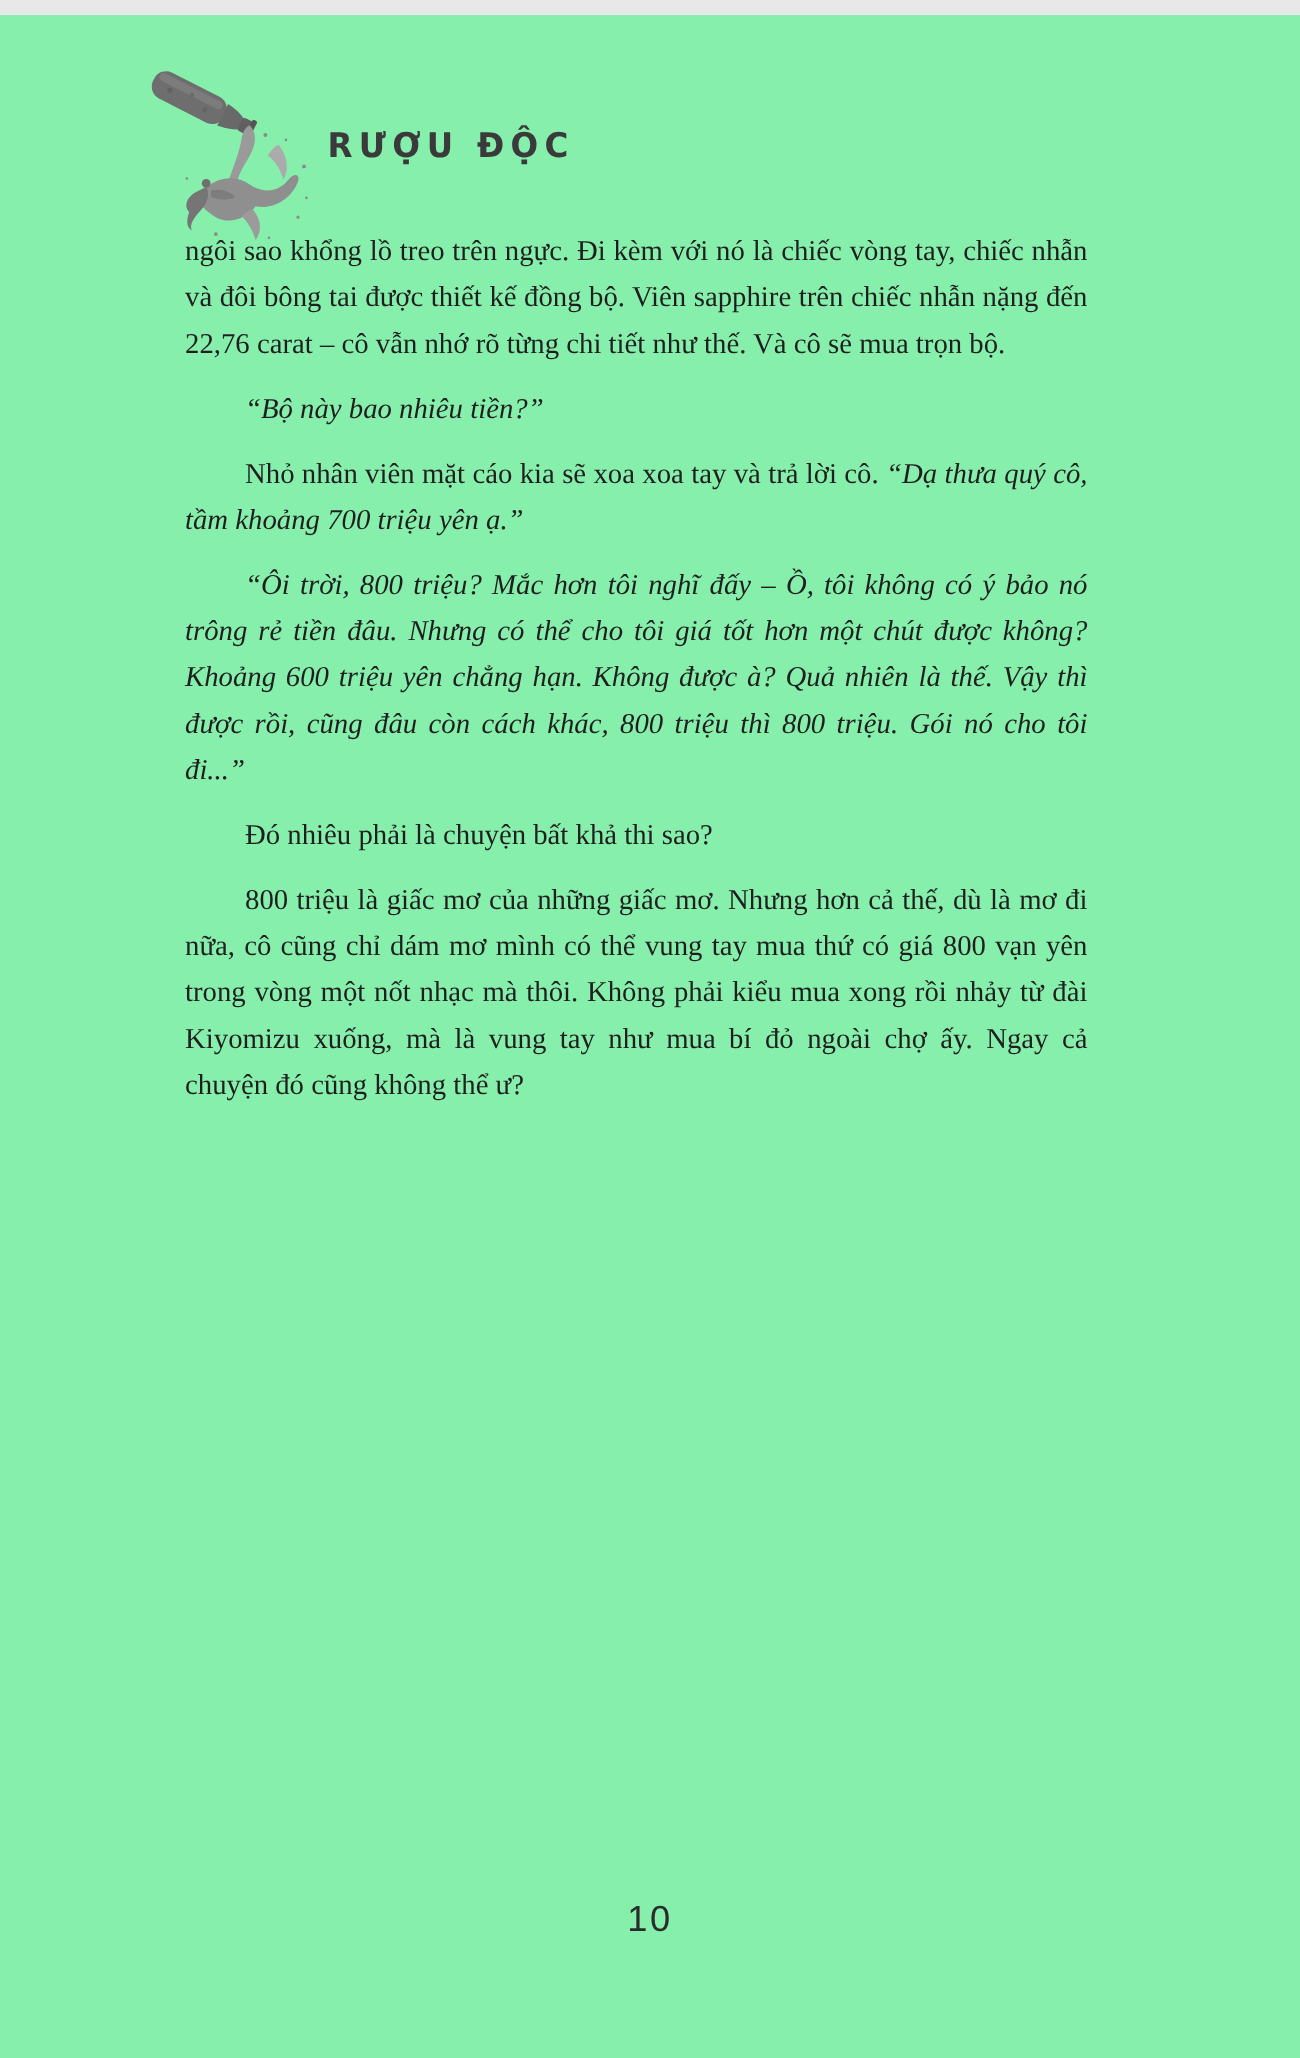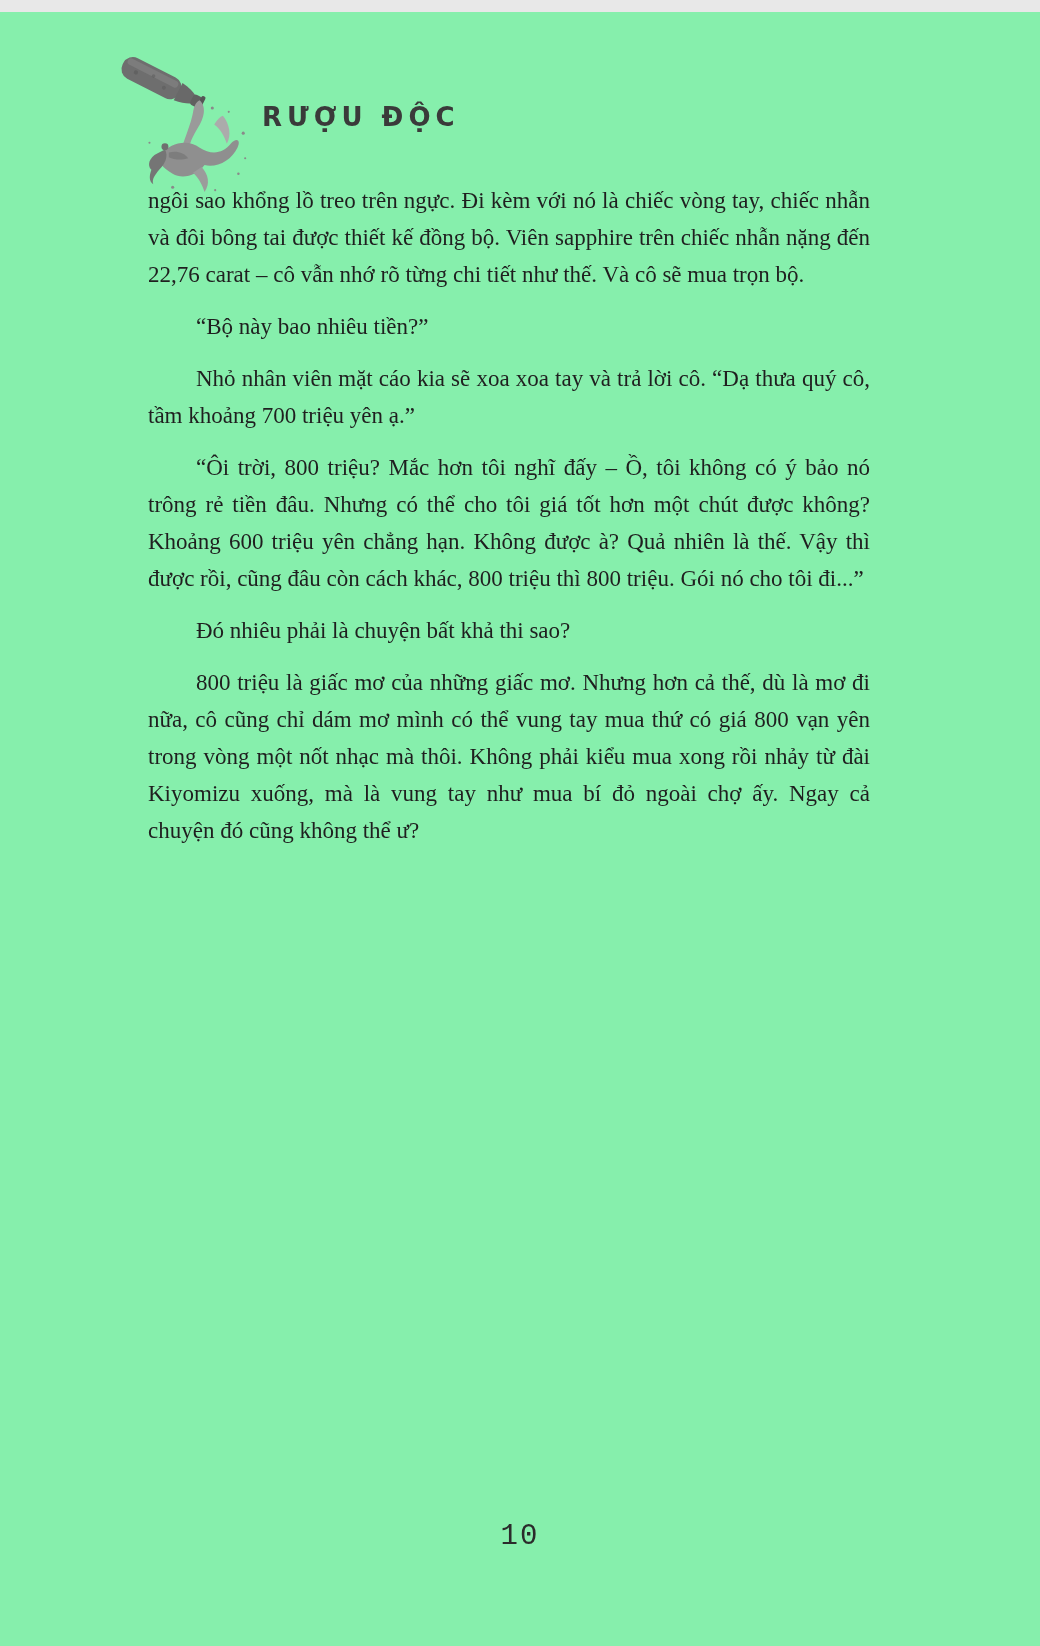--- a/index.html
+++ b/index.html
@@ -50,31 +50,31 @@
     width: 722px;
   }
   .para {
     margin: 0 0 15px 0;
     font-size: 23px;
     line-height: 37px;
     text-align: justify;
     hyphens: none;
   }
   .para.indent { text-indent: 48px; }
-  .para .it { }
+  .para .it { font-style: italic; }
   
   .page-footer {
     position: absolute;
     left: 0; right: 0;
     top: 1508px;
     text-align: center;
   }
   .page-number {
     display: inline-block;
-    font-family: Liberation Mono, monospace;
+    font-family: Liberation Sans, sans-serif;
     font-size: 29px;
     letter-spacing: 2px;
     color: #2b2b2b;
   }
 </style>
 </head>
 <body>
 
 <div class="page">
 

